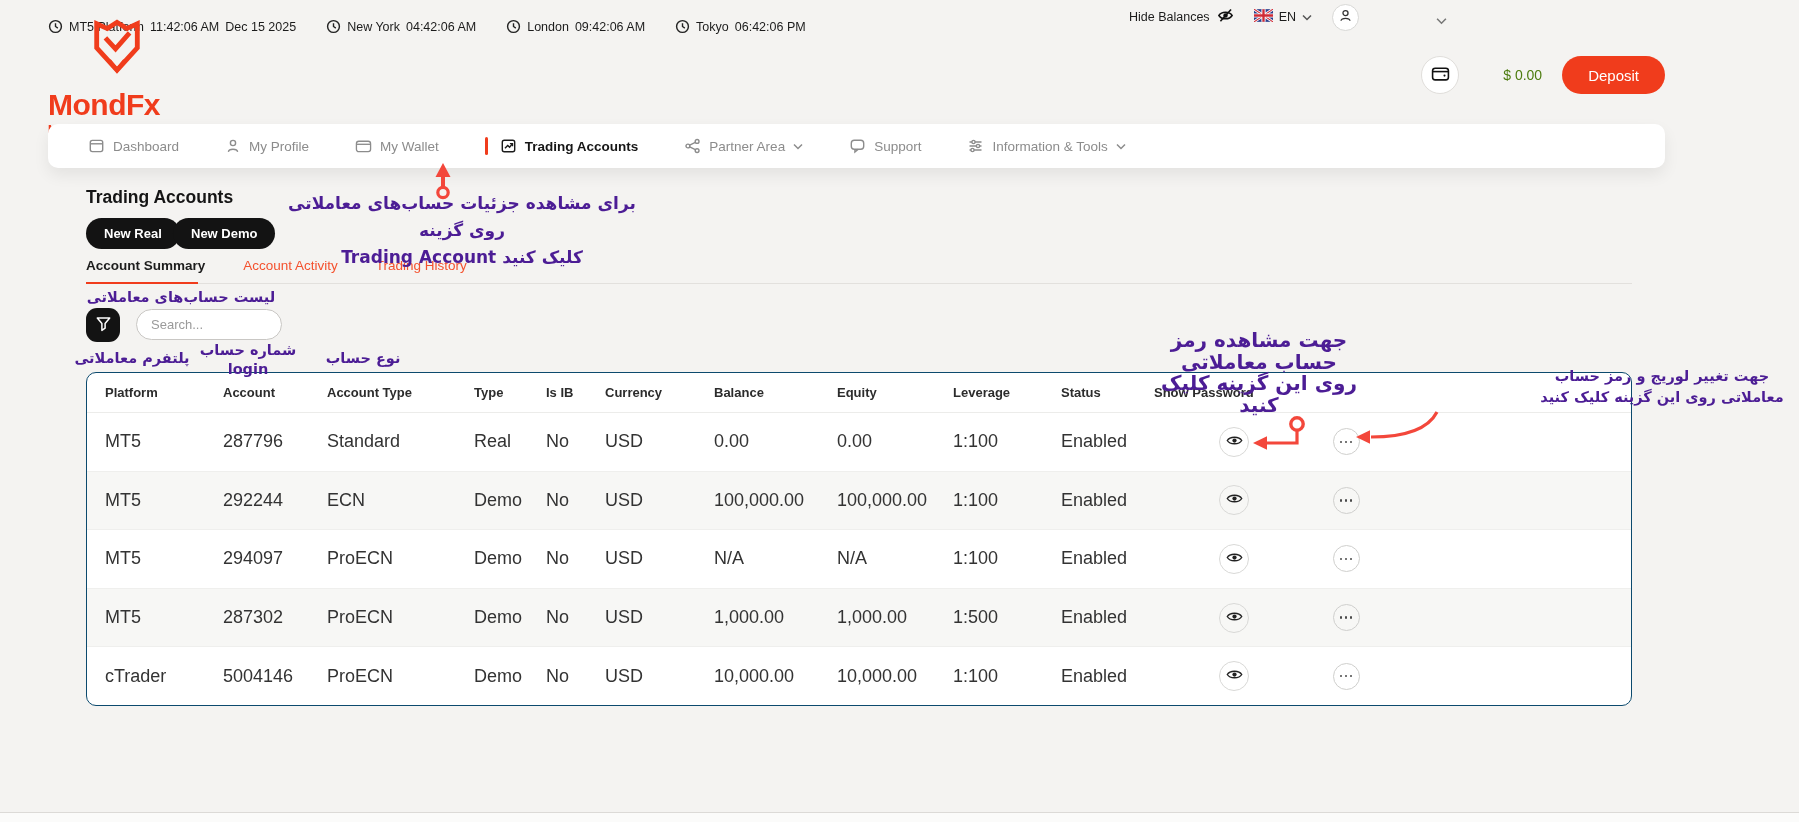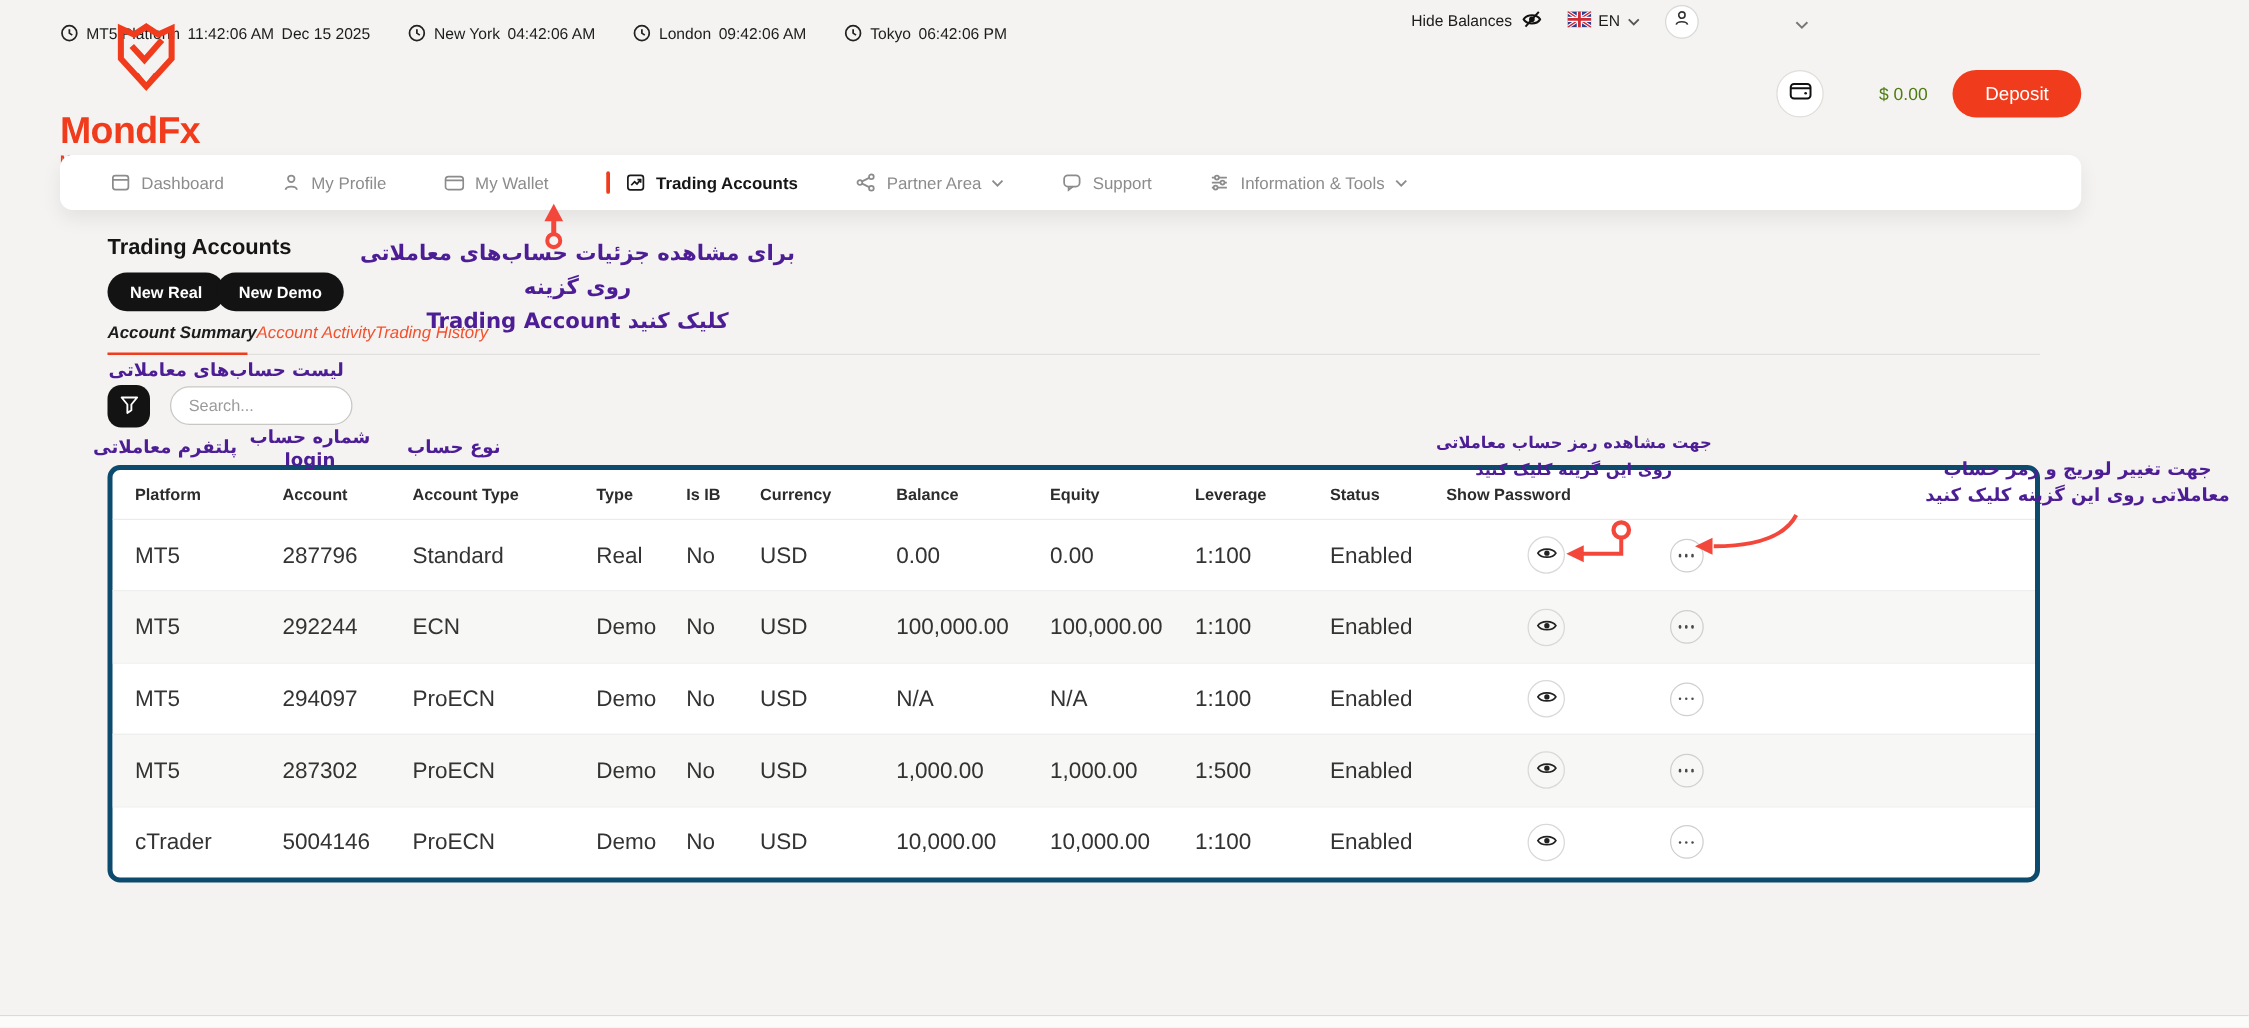--- a/index.html
+++ b/index.html
@@ -42,35 +42,35 @@
   .nav-item.active { color: #161616; font-weight: 700; }
   .active-bar { width: 3px; height: 18px; border-radius: 2px; margin-right: -34px; }
 
   
   .page-title { position: absolute; left: 86px; top: 187px; font-size: 17.5px; font-weight: 700; color: #151515; }
   .pill-btn { position: absolute; top: 218px; height: 31px; background: #131313; color: #fff; border: none; border-radius: 17px;
               font-size: 13px; font-weight: 700; font-family: inherit; padding: 0 18px; cursor: pointer; }
   .btn-new-real { left: 86px; }
   .btn-new-demo { left: 173px; }
 
-  .tabs { position: absolute; left: 86px; top: 258px; display: flex; font-size: 13.5px; font-style: italic; }
+  .tabs { position: absolute; left: 86px; top: 258px; display: flex; gap: 38px; font-size: 13.5px; }
   .tab { cursor: pointer; padding-bottom: 14px; }
   .tab.active { color: #1d1d1d; font-weight: 700; }
   .tabs-divider { position: absolute; left: 86px; top: 283px; width: 1546px; height: 1px; background: #e2e0dd; }
   .tab-underline { position: absolute; left: 86px; top: 282px; width: 112px; height: 2px; }
 
   .filter-btn { position: absolute; left: 86px; top: 308px; width: 34px; height: 34px; border-radius: 11px; background: #131313;
                 border: none; display: flex; align-items: center; justify-content: center; cursor: pointer; }
   .search-box { position: absolute; left: 136px; top: 309px; width: 146px; height: 31px; border: 1.5px solid #c9c7c4; border-radius: 16px;
                 background: #fff; font-size: 13px; padding: 0 14px; color: #333; font-family: inherit; outline: none; }
   .search-box::placeholder { color: #9a9a9a; }
 
   
   .card { position: absolute; left: 86px; top: 372px; width: 1546px; height: 334px; background: #fff;
-          border: 4px solid #0c4a6e; border-radius: 10px; overflow: hidden; display: flex; flex-direction: column; }
+          border: 1px solid #0c4a6e; border-radius: 10px; overflow: hidden; display: flex; flex-direction: column; }
   .grid-cols { display: grid; grid-template-columns: 118px 104px 147px 72px 59px 109px 123px 116px 108px 93px 160px 64px 1fr;
                align-items: center; padding: 0 18px; }
   .thead { height: 40px; font-size: 13px; font-weight: 600; color: #2c2c2c; border-bottom: 1px solid #ececea; }
   .tbody { flex: 1; display: flex; flex-direction: column; }
   .trow { flex: 1; font-size: 18px; color: #333; border-top: 1px solid #efefed; }
   .trow:first-child { border-top: none; }
   .trow:nth-child(even) { background: #f7f7f5; }
   .cell { white-space: nowrap; overflow: hidden; }
   .icon-btn { width: 30px; height: 30px; border-radius: 50%; border: 1px solid #d9d9d7; background: transparent;
               display: flex; align-items: center; justify-content: center; cursor: pointer; justify-self: center; }
@@ -78,21 +78,21 @@
               display: flex; align-items: center; justify-content: center; gap: 2.5px; cursor: pointer; justify-self: center; }
   .dots-btn i { width: 2.6px; height: 2.6px; border-radius: 50%; background: #4a4a4a; }
 
   
   .ann { position: absolute; color: #4c1d95; z-index: 60; }
   .ann-top { left: 272px; top: 190px; width: 380px; text-align: center; font-size: 17px; font-weight: 600; line-height: 27px; }
   .ann-list { left: 70px; top: 289px; width: 222px; text-align: center; font-size: 14.5px; font-weight: 600; }
   .ann-platform { left: 74px; top: 350px; width: 116px; text-align: center; font-size: 14.5px; font-weight: 600; }
   .ann-account { left: 196px; top: 341px; width: 104px; text-align: center; font-size: 14.5px; font-weight: 600; line-height: 19px; }
   .ann-type { left: 308px; top: 350px; width: 110px; text-align: center; font-size: 14.5px; font-weight: 600; }
-  .ann-showpass { left: 1140px; top: 344px; width: 238px; text-align: center; font-size: 13px; font-weight: 600; line-height: 21.5px; }
+  .ann-showpass { left: 1140px; top: 330px; width: 238px; text-align: center; font-size: 20px; font-weight: 600; line-height: 21.5px; }
   .ann-menu { left: 1528px; top: 366px; width: 268px; text-align: center; font-size: 14.5px; font-weight: 600; line-height: 21px; }
 
   .arrows { position: absolute; top: 0; left: 0; z-index: 55; pointer-events: none; }
 
   .bottom-divider { position: absolute; left: 0; top: 812px; width: 100%; height: 1px; background: #dcdad7; }
   .bottom-strip { position: absolute; left: 0; top: 813px; width: 100%; height: 9px; background: #fbfbfa; }
 </style>
 </head>
 <body>
 

